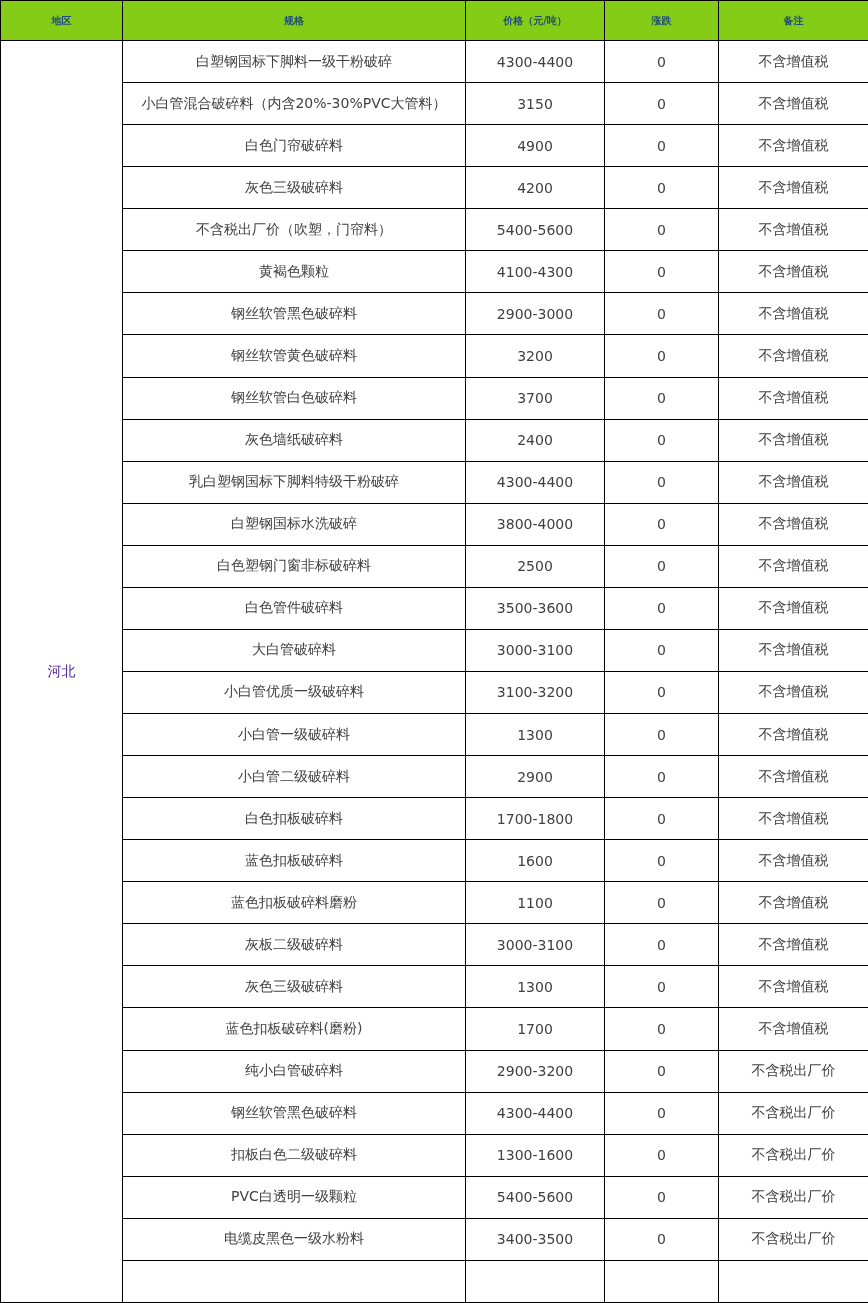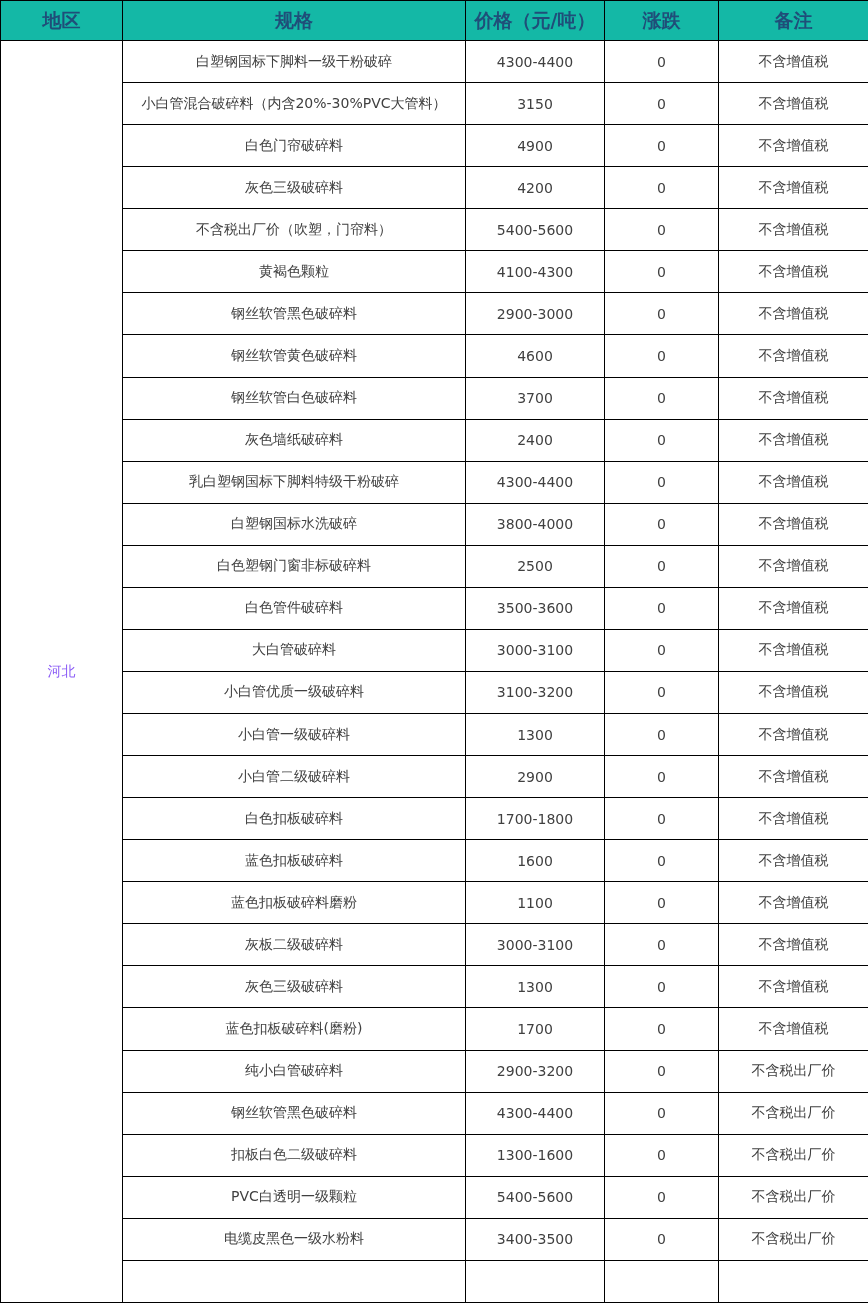--- a/index.html
+++ b/index.html
@@ -21,36 +21,36 @@
     text-align: center;
     vertical-align: middle;
     padding: 0 4px;
     overflow: hidden;
     box-sizing: border-box;
   }
   .price-table thead tr {
     height: 40px;
   }
   .price-table thead th {
-    background: #14b8a6;
+    background: #84cc16;
     color: #1f4e79;
-    font-size: 19px;
+    font-size: 10px;
     font-weight: bold;
   }
   .price-table tbody tr {
     height: 42px;
   }
   .price-table tbody td {
     color: #404040;
     font-size: 14px;
     font-weight: normal;
     background: #ffffff;
   }
   .price-table td.region {
-    color: #8b5cf6;
+    color: #4c1d95;
     font-size: 14px;
   }
 </style>
 </head>
 <body>
 
 <table class="price-table">
   <colgroup>
     <col style="width:122px">
     <col style="width:343px">
@@ -106,21 +106,21 @@
         <td class="note">不含增值税</td>
       </tr>
       <tr>
         <td class="spec">钢丝软管黑色破碎料</td>
         <td class="price">2900-3000</td>
         <td class="change">0</td>
         <td class="note">不含增值税</td>
       </tr>
       <tr>
         <td class="spec">钢丝软管黄色破碎料</td>
-        <td class="price">4600</td>
+        <td class="price">3200</td>
         <td class="change">0</td>
         <td class="note">不含增值税</td>
       </tr>
       <tr>
         <td class="spec">钢丝软管白色破碎料</td>
         <td class="price">3700</td>
         <td class="change">0</td>
         <td class="note">不含增值税</td>
       </tr>
       <tr>

